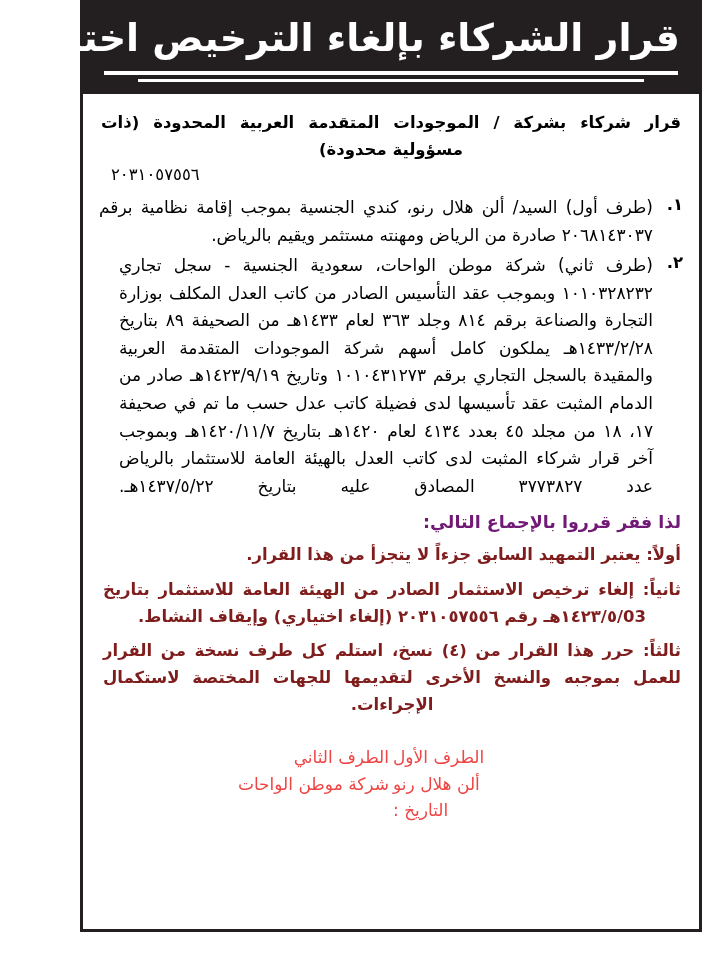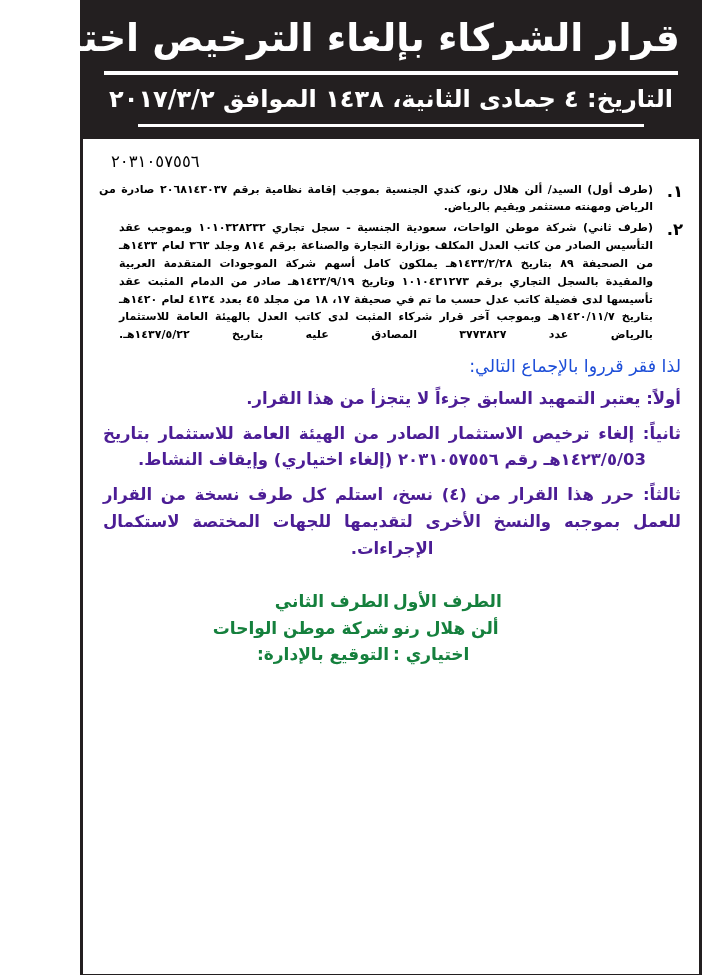--- a/index.html
+++ b/index.html
@@ -106,49 +106,49 @@
     font-size: 16.5px;
     font-weight: bold;
     color: #000;
     text-align: right;
     padding-top: 1px;
     padding-left: 4px;
     box-sizing: border-box;
   }
   .party-text {
     flex: 1 1 auto;
-    font-size: 11px;
-    font-weight: bold;
+    font-size: 17px;
+    font-weight: normal;
     color: #000;
     line-height: 1.62;
     text-align: justify;
     text-align-last: right;
     direction: rtl;
   }
   .party-text.stretch {
     text-align: justify;
     text-align-last: justify;
     margin-left: 20px;
   }
 
   
   .decision-lead {
     font-size: 17.5px;
-    font-weight: normal;
-    color: #1d4ed8;
+    font-weight: bold;
+    color: #701a75;
     direction: rtl;
     text-align: right;
     margin: 12px 2px 10px 2px;
   }
 
   
   .clause {
     font-size: 16.5px;
     font-weight: bold;
-    color: #4c1d95;
+    color: #7f1d1d;
     line-height: 1.62;
     direction: rtl;
     text-align: justify;
     text-align-last: center;
     margin: 0 2px 8px 4px;
   }
   .clause.left-last {
     text-align-last: right;
   }
 
@@ -164,40 +164,40 @@
     flex: 1 1 50%;
     direction: rtl;
     text-align: left;
   }
   .sign-col.second {
     text-align: right;
     padding-right: 4px;
   }
   .sign-line {
     font-size: 17px;
-    font-weight: bold;
-    color: #15803d;
+    font-weight: normal;
+    color: #ef4444;
     line-height: 1.55;
     white-space: nowrap;
   }
 </style>
 </head>
 <body>
 
 <div class="page">
 
   <div class="header">
     <div class="header-title">قرار الشركاء بإلغاء الترخيص اختياراً</div>
     <div class="header-rule"></div>
-    <div class="header-date">التاريخ: ٤ جمادى الثانية، ١٤٣٨ الموافق ٢٠١٧/٣/٢</div>
     <div class="header-rule-bottom"></div>
   </div>
 
   <div class="body-box">
 
+    <div class="preamble">قرار شركاء بشركة / الموجودات المتقدمة العربية المحدودة (ذات مسؤولية محدودة)</div>
     <div class="preamble-number">٢٠٣١٠٥٧٥٥٦</div>
 
     <div class="party-list">
 
       <div class="party-item">
         <div class="party-num">١.</div>
         <div class="party-text">(طرف أول) السيد/ ألن هلال رنو، كندي الجنسية بموجب إقامة نظامية برقم ٢٠٦٨١٤٣٠٣٧ صادرة من الرياض ومهنته مستثمر ويقيم بالرياض.</div>
       </div>
 
       <div class="party-item">
@@ -213,25 +213,24 @@
 
     <div class="clause">ثانياً: إلغاء ترخيص الاستثمار الصادر من الهيئة العامة للاستثمار بتاريخ ١٤٢٣/٥/03هـ رقم ٢٠٣١٠٥٧٥٥٦ (إلغاء اختياري) وإيقاف النشاط.</div>
 
     <div class="clause">ثالثاً: حرر هذا القرار من (٤) نسخ، استلم كل طرف نسخة من القرار للعمل بموجبه والنسخ الأخرى لتقديمها للجهات المختصة لاستكمال الإجراءات.</div>
 
     <div class="sign-block">
 
       <div class="sign-col">
         <div class="sign-line">الطرف الأول</div>
         <div class="sign-line">ألن هلال رنو</div>
-        <div class="sign-line">اختياري :</div>
+        <div class="sign-line">التاريخ :</div>
       </div>
 
       <div class="sign-col second">
         <div class="sign-line">الطرف الثاني</div>
         <div class="sign-line">شركة موطن الواحات</div>
-        <div class="sign-line">التوقيع بالإدارة:</div>
       </div>
 
     </div>
 
   </div>
 </div>
 
 </body></html>

